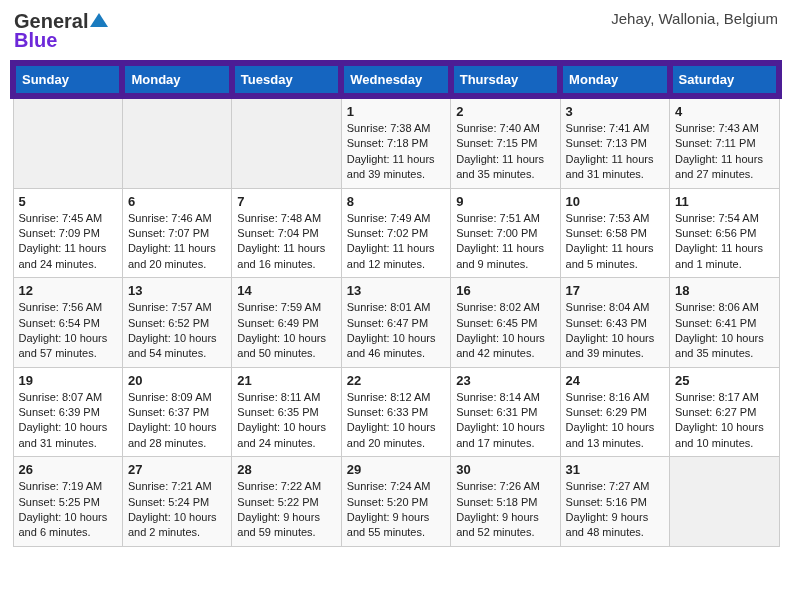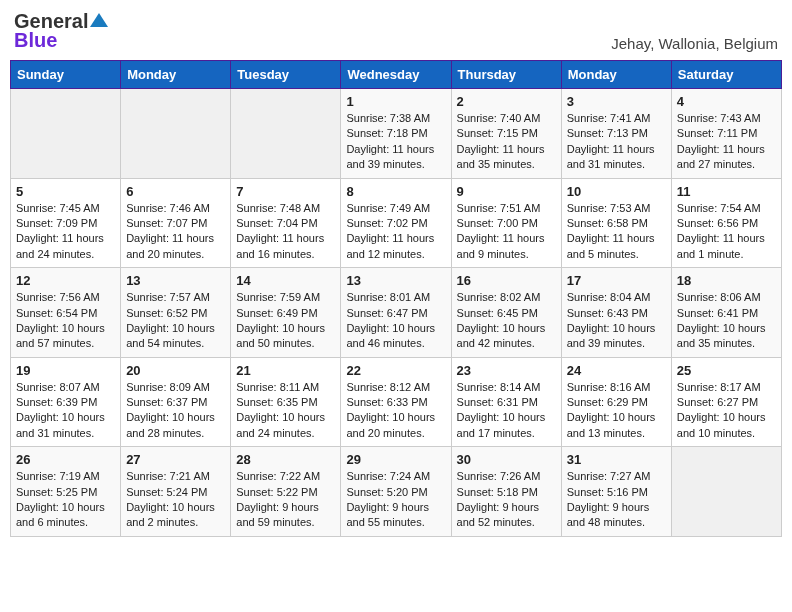--- a/index.html
+++ b/index.html
@@ -6,21 +6,21 @@
     body {
       font-family: Arial, sans-serif;
       background: #fff;
       width: 792px;
       min-height: 612px;
       padding: 10px;
     }
     .header {
       display: flex;
       justify-content: space-between;
-      align-items: flex-end;
+      align-items: flex-start;
       margin-bottom: 8px;
       padding: 0 4px;
     }
     .logo {
       display: flex;
       flex-direction: column;
       align-items: flex-start;
     }
     .title-block {
       text-align: right;
@@ -40,21 +40,21 @@
       border-collapse: collapse;
       table-layout: fixed;
     }
     thead tr th {
       background-color: #1565c0;
       color: #fff;
       text-align: left;
       padding: 6px 6px;
       font-size: 13px;
       font-weight: bold;
-      border: 1px solid #4c1d95;
+      border: 6px solid #4c1d95;
     }
     tbody tr td {
       border: 1px solid #ccc;
       vertical-align: top;
       padding: 5px 5px;
       height: 85px;
       font-size: 10.5px;
       color: #222;
       background: #fff;
     }

